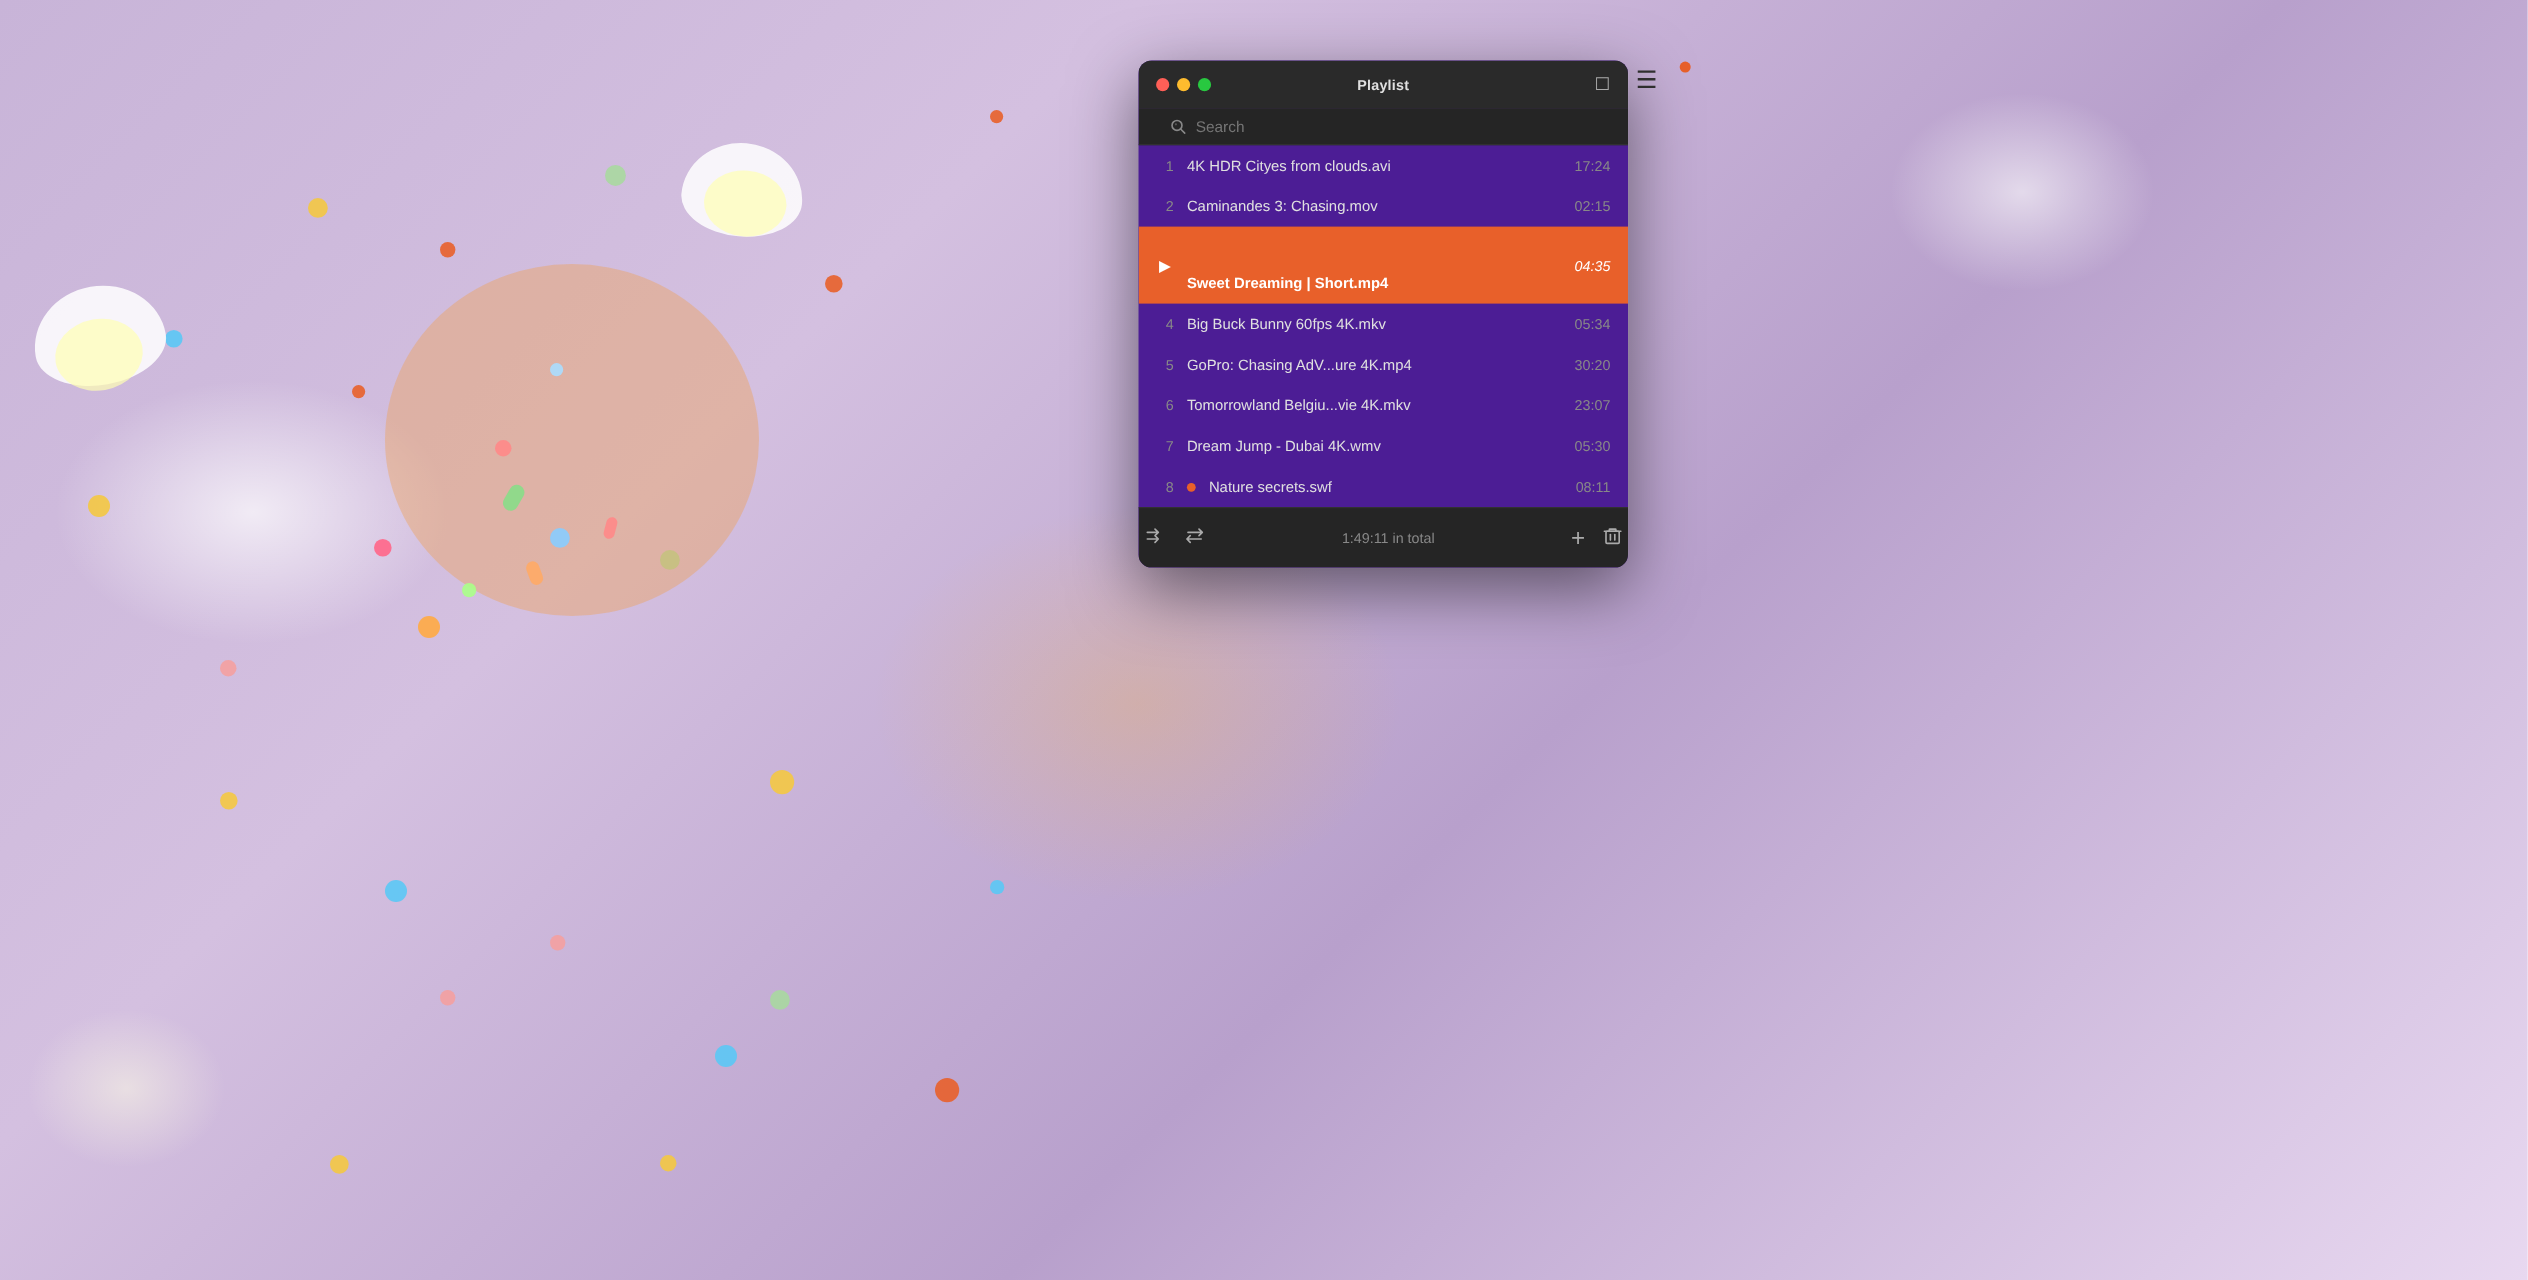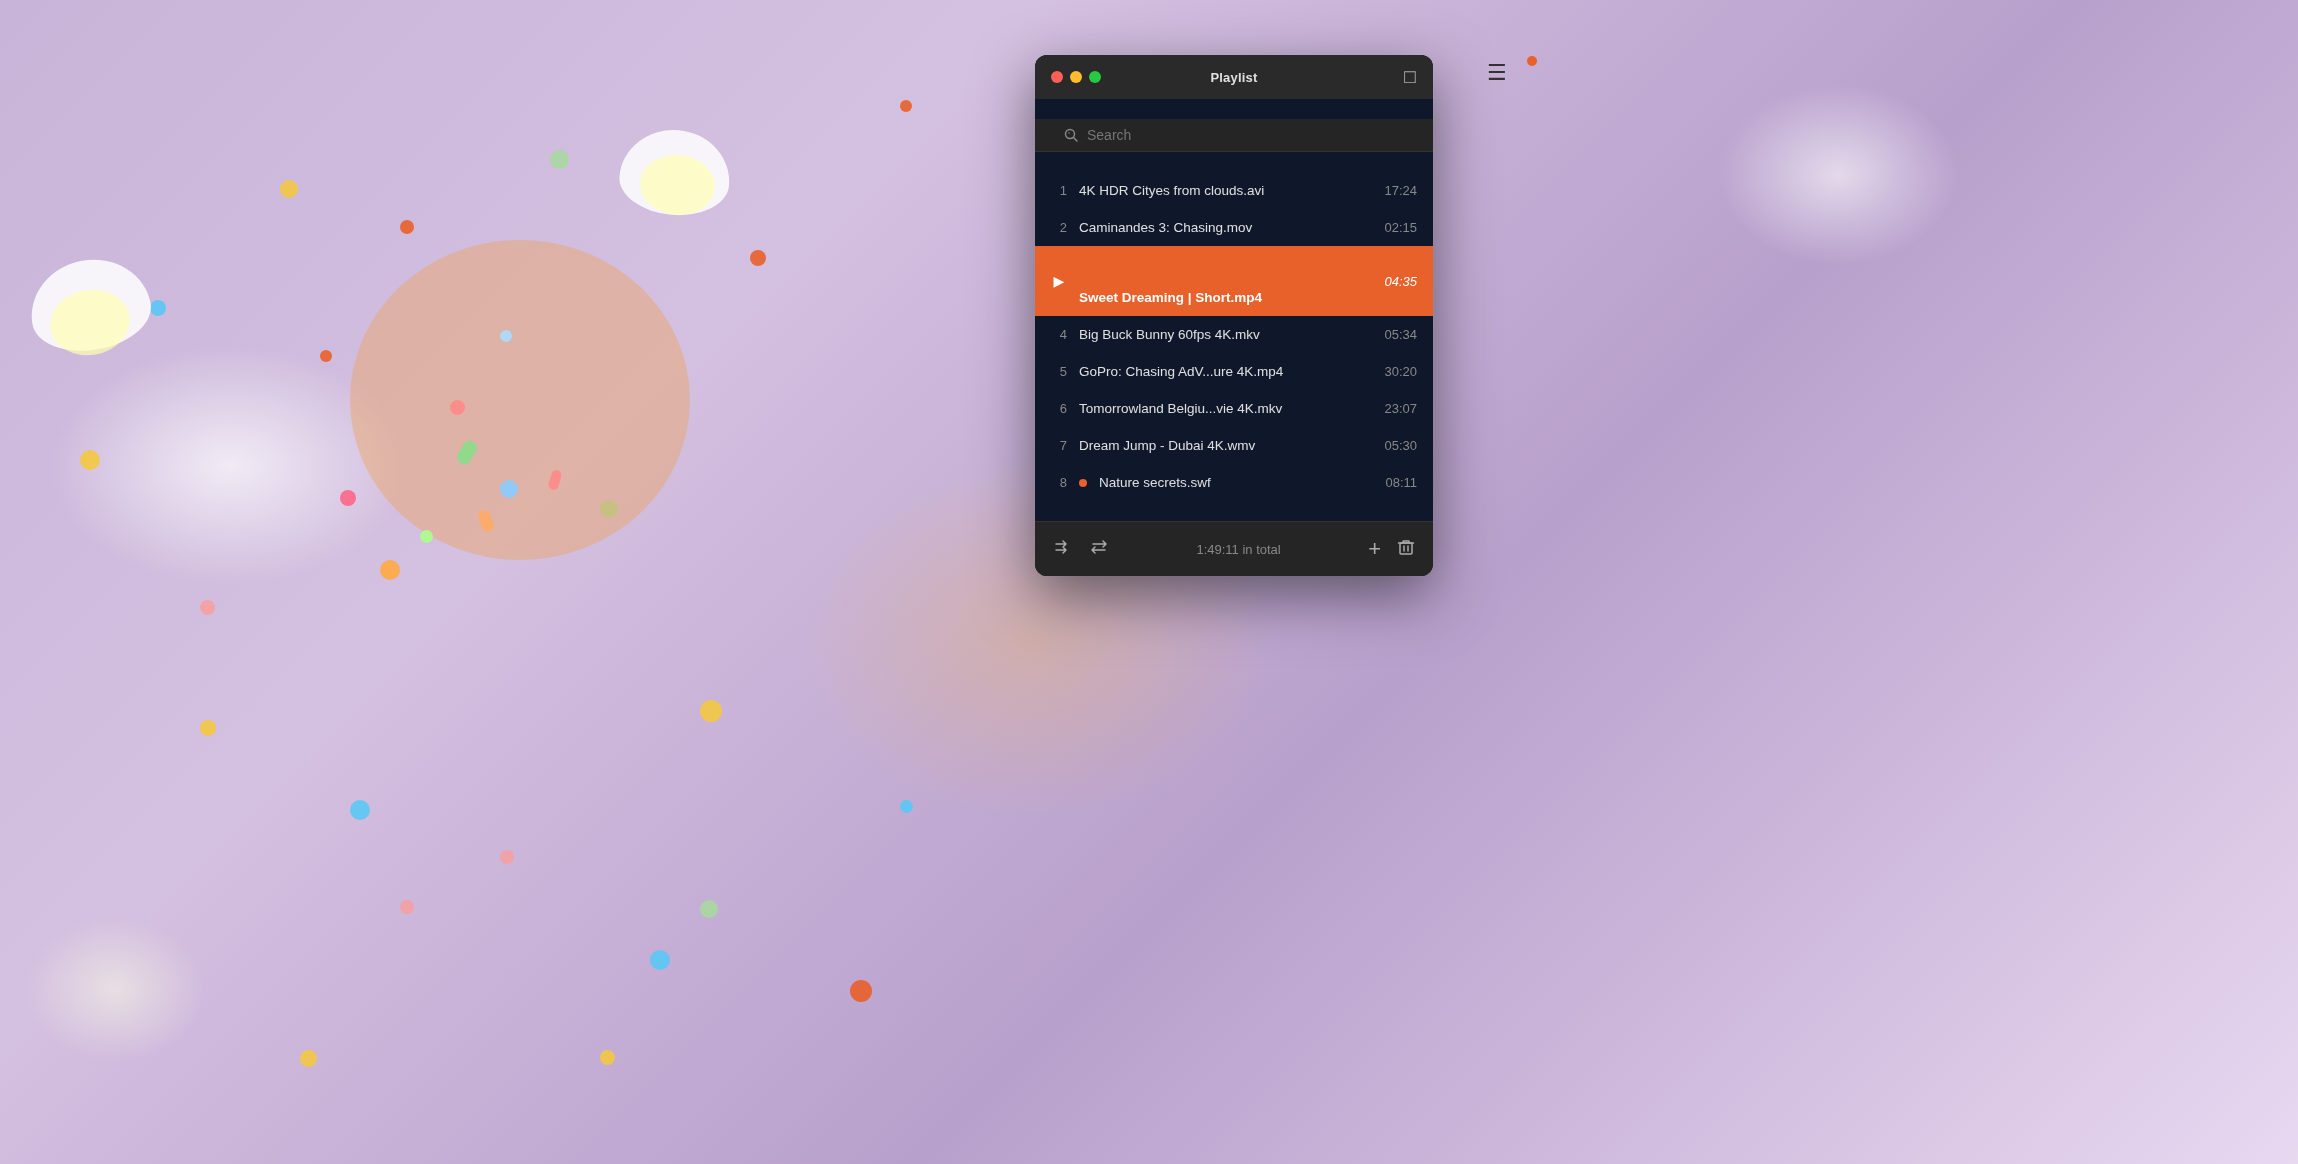--- a/index.html
+++ b/index.html
@@ -28,28 +28,27 @@
         radial-gradient(ellipse 200px 150px at 80% 15%, rgba(255,255,255,0.6) 0%, transparent 60%),
         radial-gradient(ellipse 150px 120px at 5% 85%, rgba(255,255,230,0.5) 0%, transparent 60%),
         radial-gradient(ellipse 400px 300px at 45% 55%, rgba(240,180,80,0.3) 0%, transparent 60%);
     }
 
     
     .playlist-window {
       position: absolute;
       top: 55px;
       left: 1035px;
-      width: 398px;
-      background: #0f172a;
+      width: 445px;
+      background: #4c1d95;
       border-radius: 12px;
       box-shadow: 0 20px 60px rgba(0,0,0,0.5), 0 0 0 0.5px rgba(255,255,255,0.1);
       overflow: hidden;
       display: flex;
       flex-direction: column;
-      gap: 20px;
     }
 
     
     .title-bar {
       display: flex;
       align-items: center;
       padding: 12px 16px;
       background: #2a2a2a;
       position: relative;
       min-height: 44px;
@@ -187,21 +186,21 @@
 
     .playlist-item.active .item-duration {
       color: white;
       font-style: italic;
     }
 
     
     .playlist-footer {
       display: flex;
       align-items: center;
-      padding: 12px 16px;
+      padding: 12px 3px;
       background: #252525;
       border-top: 1px solid #333;
       gap: 12px;
     }
 
     .footer-icon {
       color: #aaa;
       font-size: 18px;
       cursor: pointer;
       padding: 2px;

